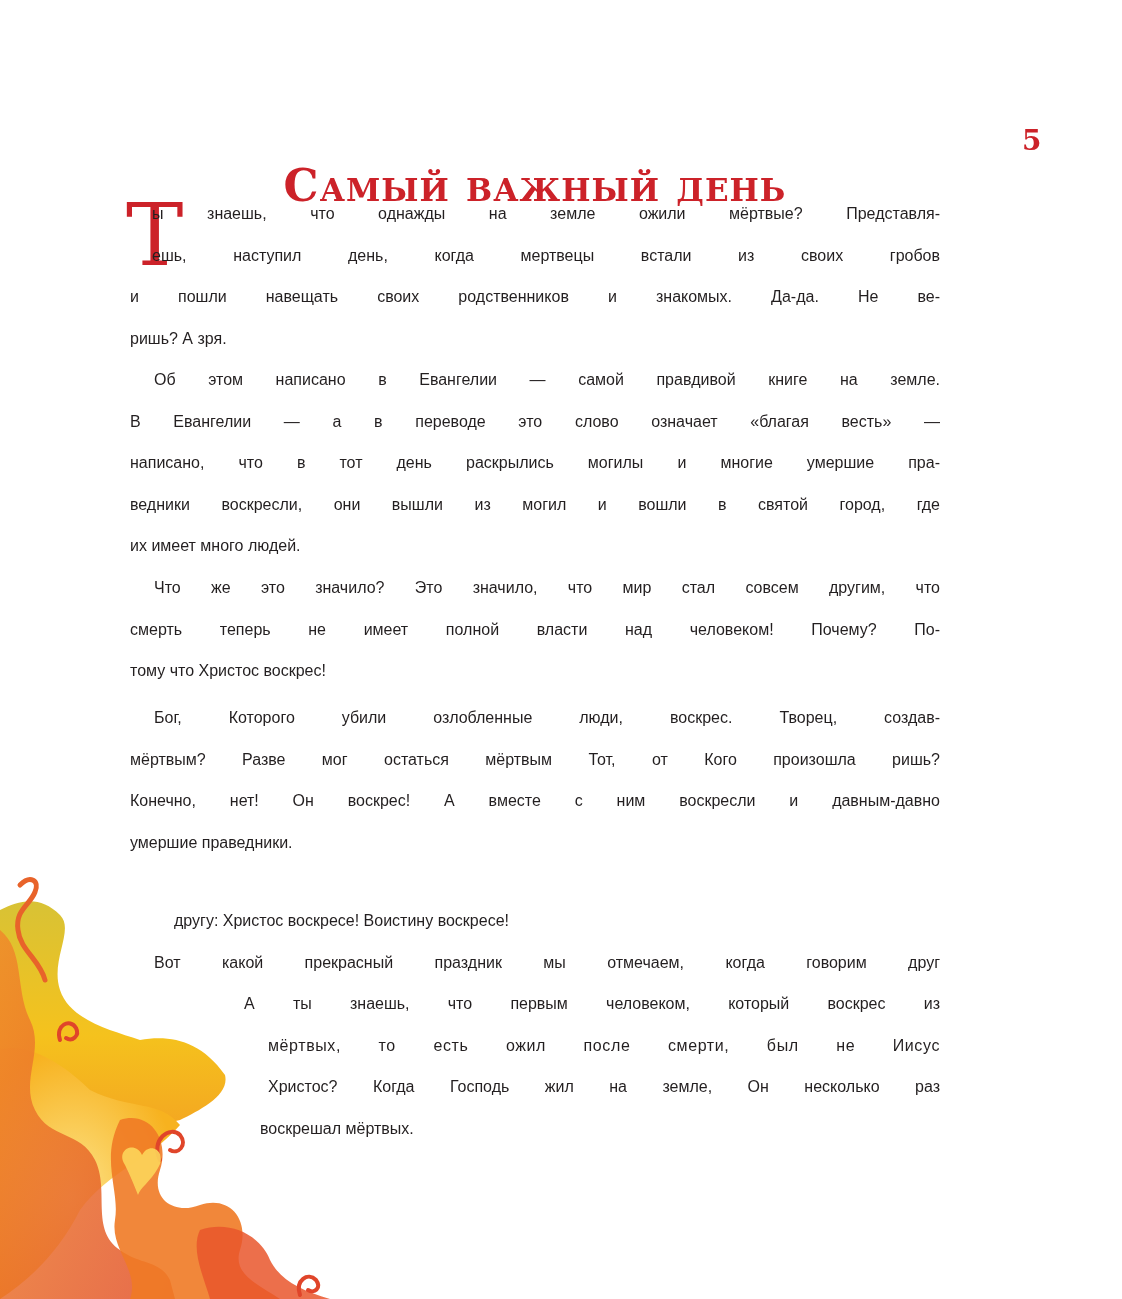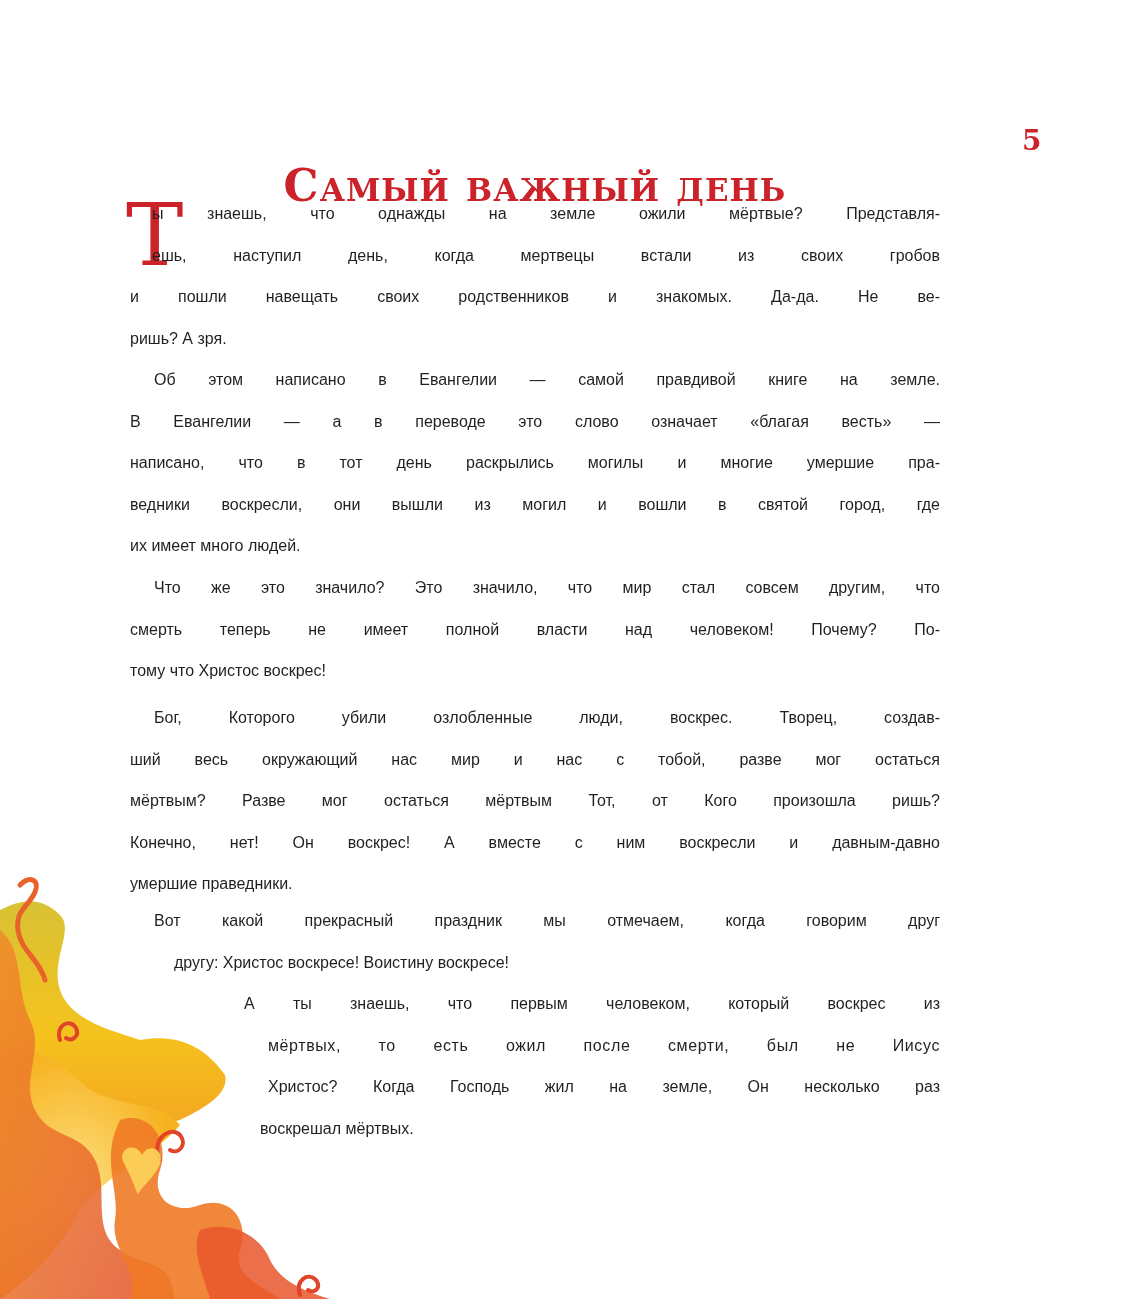--- a/index.html
+++ b/index.html
@@ -100,29 +100,28 @@
   </div>
 
   <div class="text-block" style="top:567px;">
     <span class="line indent">Что же это значило? Это значило, что мир стал совсем другим, что</span>
     <span class="line">смерть теперь не имеет полной власти над человеком! Почему? По-</span>
     <span class="line last">тому что Христос воскрес!</span>
   </div>
 
   <div class="text-block" style="top:697px;">
     <span class="line indent">Бог, Которого убили озлобленные люди, воскрес. Творец, создав-</span>
-    <span class="line">ший весь окружающий нас мир и нас с тобой, разве мог остаться</span>
     <span class="line">мёртвым? Разве мог остаться мёртвым Тот, от Кого произошла ришь?</span>
     <span class="line">Конечно, нет! Он воскрес! А вместе с ним воскресли и давным-давно</span>
     <span class="line last">умершие праведники.</span>
   </div>
 
   <div class="text-block" style="top:900px;">
+    <span class="line last" style="padding-left:44px;">другу: Христос воскресе! Воистину воскресе!</span>
     <span class="line" style="padding-left:24px;">Вот какой прекрасный праздник мы отмечаем, когда говорим друг</span>
-    <span class="line last" style="padding-left:44px;">другу: Христос воскресе! Воистину воскресе!</span>
   </div>
 
   <div class="text-block" style="top:983px;">
     <span class="line" style="padding-left:114px;">А ты знаешь, что первым человеком, который воскрес из</span>
     <span class="line" style="padding-left:138px;letter-spacing:0.6px;">мёртвых, то есть ожил после смерти, был не Иисус</span>
     <span class="line" style="padding-left:138px;">Христос? Когда Господь жил на земле, Он несколько раз</span>
     <span class="line last" style="padding-left:130px;">воскрешал мёртвых.</span>
   </div>
 
   <svg class="flame" viewBox="0 0 340 429" xmlns="http://www.w3.org/2000/svg">

